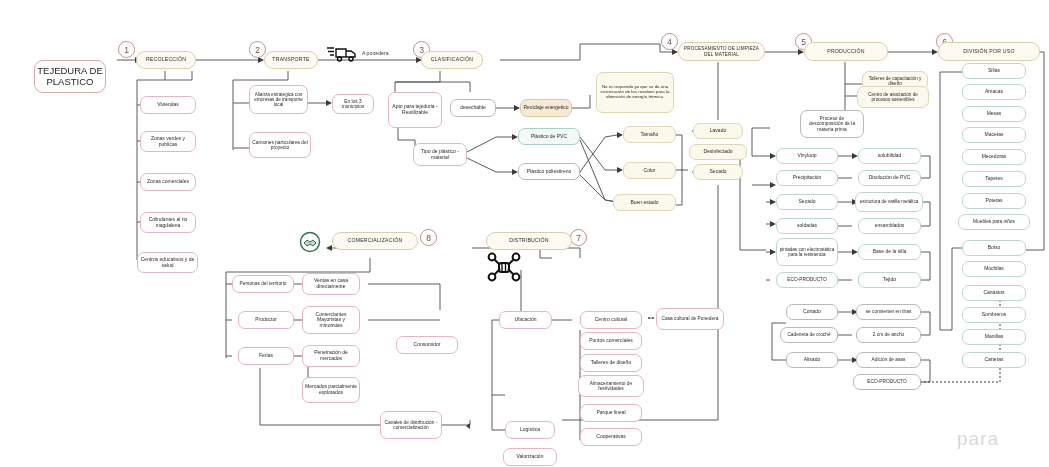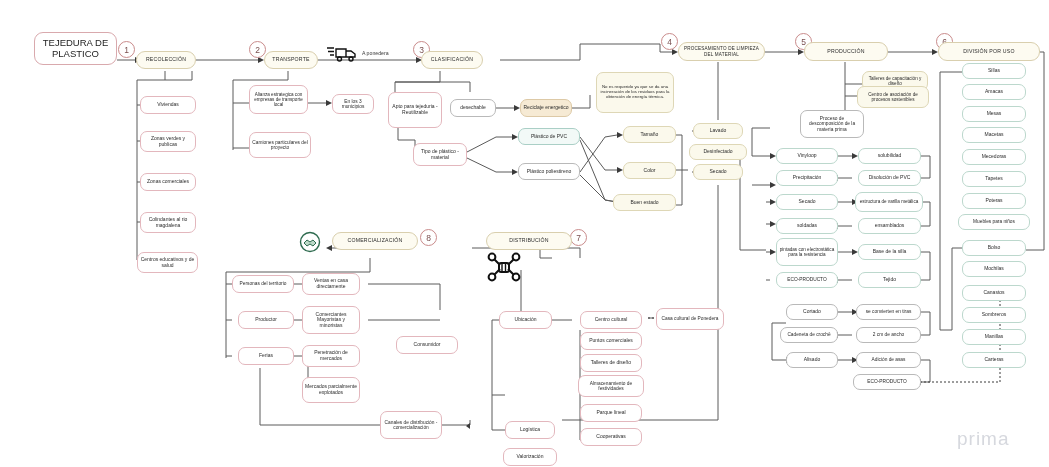--- a/index.html
+++ b/index.html
@@ -179,21 +179,21 @@
       <polygon points="786,357 792,360 786,363"></polygon>
       <polygon points="332,245 326,248 332,251"></polygon>
       <polygon points="470,423 470,429 466,426"></polygon>
     </g>
     <g stroke="#3a3a3a" stroke-width="1" fill="none" stroke-dasharray="2 2">
       <path d="M648,318 L654,318"></path>
       <path d="M920,382 L1000,382 L1000,300"></path>
     </g>
   </svg>
 
-  <div class="node title-node" style="left:34px;top:32px;width:83px;height:33px;font-size:9.5px;">TEJEDURA DE PLASTICO</div>
+  <div class="node title-node" style="left:34px;top:60px;width:72px;height:33px;font-size:9.5px;">TEJEDURA DE PLASTICO</div>
 
   <div class="badge" style="left:118px;top:41px;">1</div>
   <div class="badge" style="left:249px;top:41px;">2</div>
   <div class="badge" style="left:413px;top:41px;">3</div>
   <div class="badge" style="left:661px;top:33px;">4</div>
   <div class="badge" style="left:795px;top:33px;">5</div>
   <div class="badge" style="left:936px;top:33px;">6</div>
   <div class="badge" style="left:570px;top:229px;">7</div>
   <div class="badge" style="left:420px;top:229px;">8</div>
 
@@ -312,14 +312,14 @@
   <div class="node pink" style="left:503px;top:448px;width:54px;height:18px;font-size:5px;">Valorización</div>
 
   <div class="node pink" style="left:580px;top:311px;width:62px;height:18px;font-size:5px;">Centro cultural</div>
   <div class="node pink" style="left:580px;top:332px;width:62px;height:18px;font-size:5px;">Puntos comerciales</div>
   <div class="node pink" style="left:580px;top:354px;width:62px;height:18px;font-size:5px;">Talleres de diseño</div>
   <div class="node pink" style="left:578px;top:375px;width:66px;height:22px;font-size:4.8px;">Almacenamiento de festividades</div>
   <div class="node pink" style="left:580px;top:404px;width:62px;height:18px;font-size:5px;">Parque lineal</div>
   <div class="node pink" style="left:580px;top:428px;width:62px;height:18px;font-size:5px;">Cooperativas</div>
   <div class="node pink" style="left:656px;top:308px;width:68px;height:22px;font-size:4.8px;">Casa cultural de Ponedera</div>
 
-  <div class="wm" style="left:957px;top:428px;">prima</div>
+  <div class="wm" style="left:957px;top:428px;">para</div>
 </div>
 
 </body></html>

